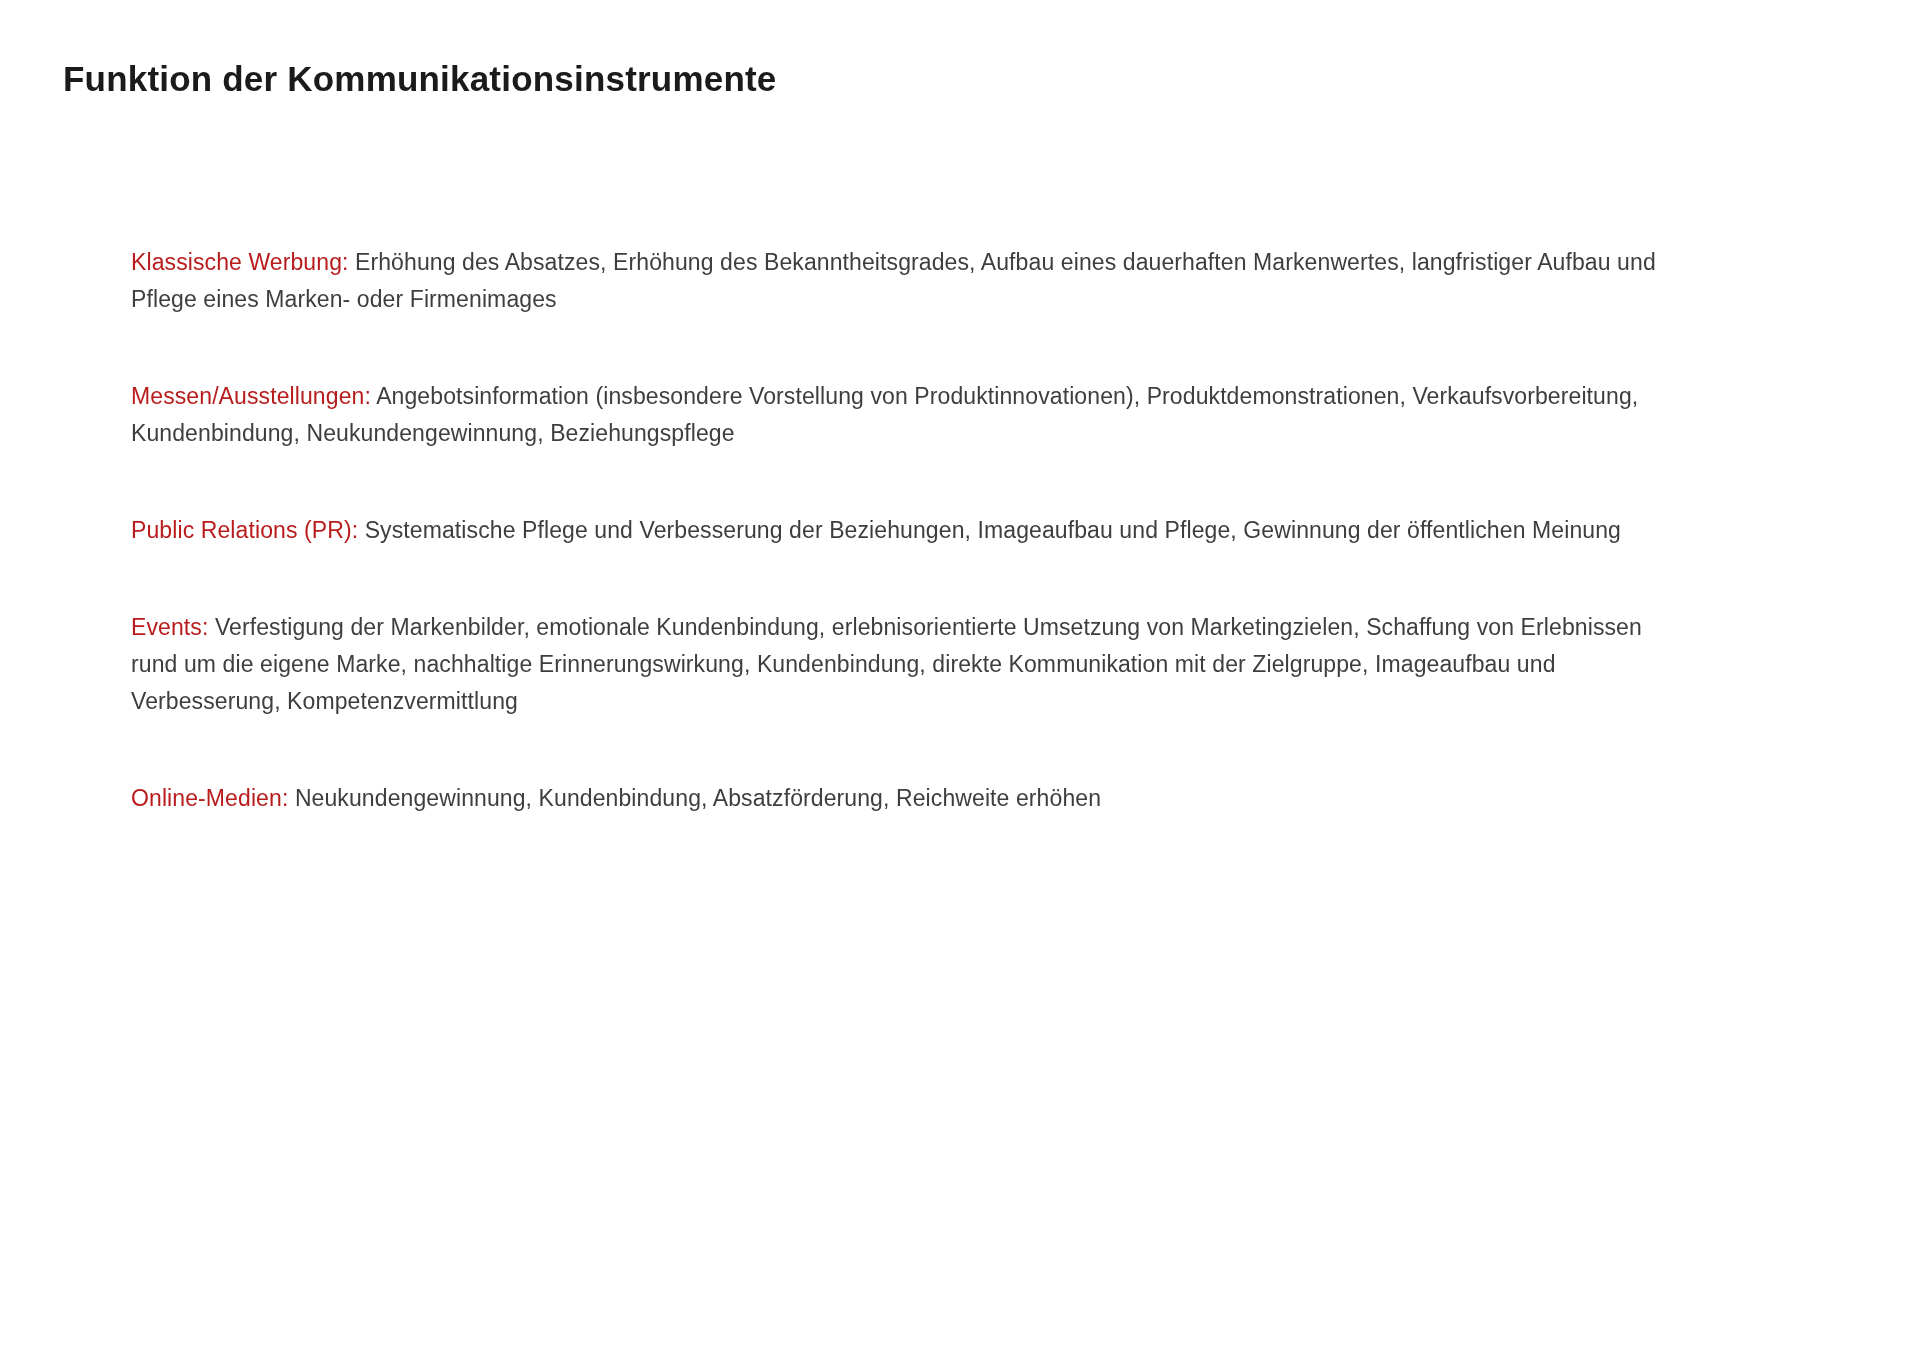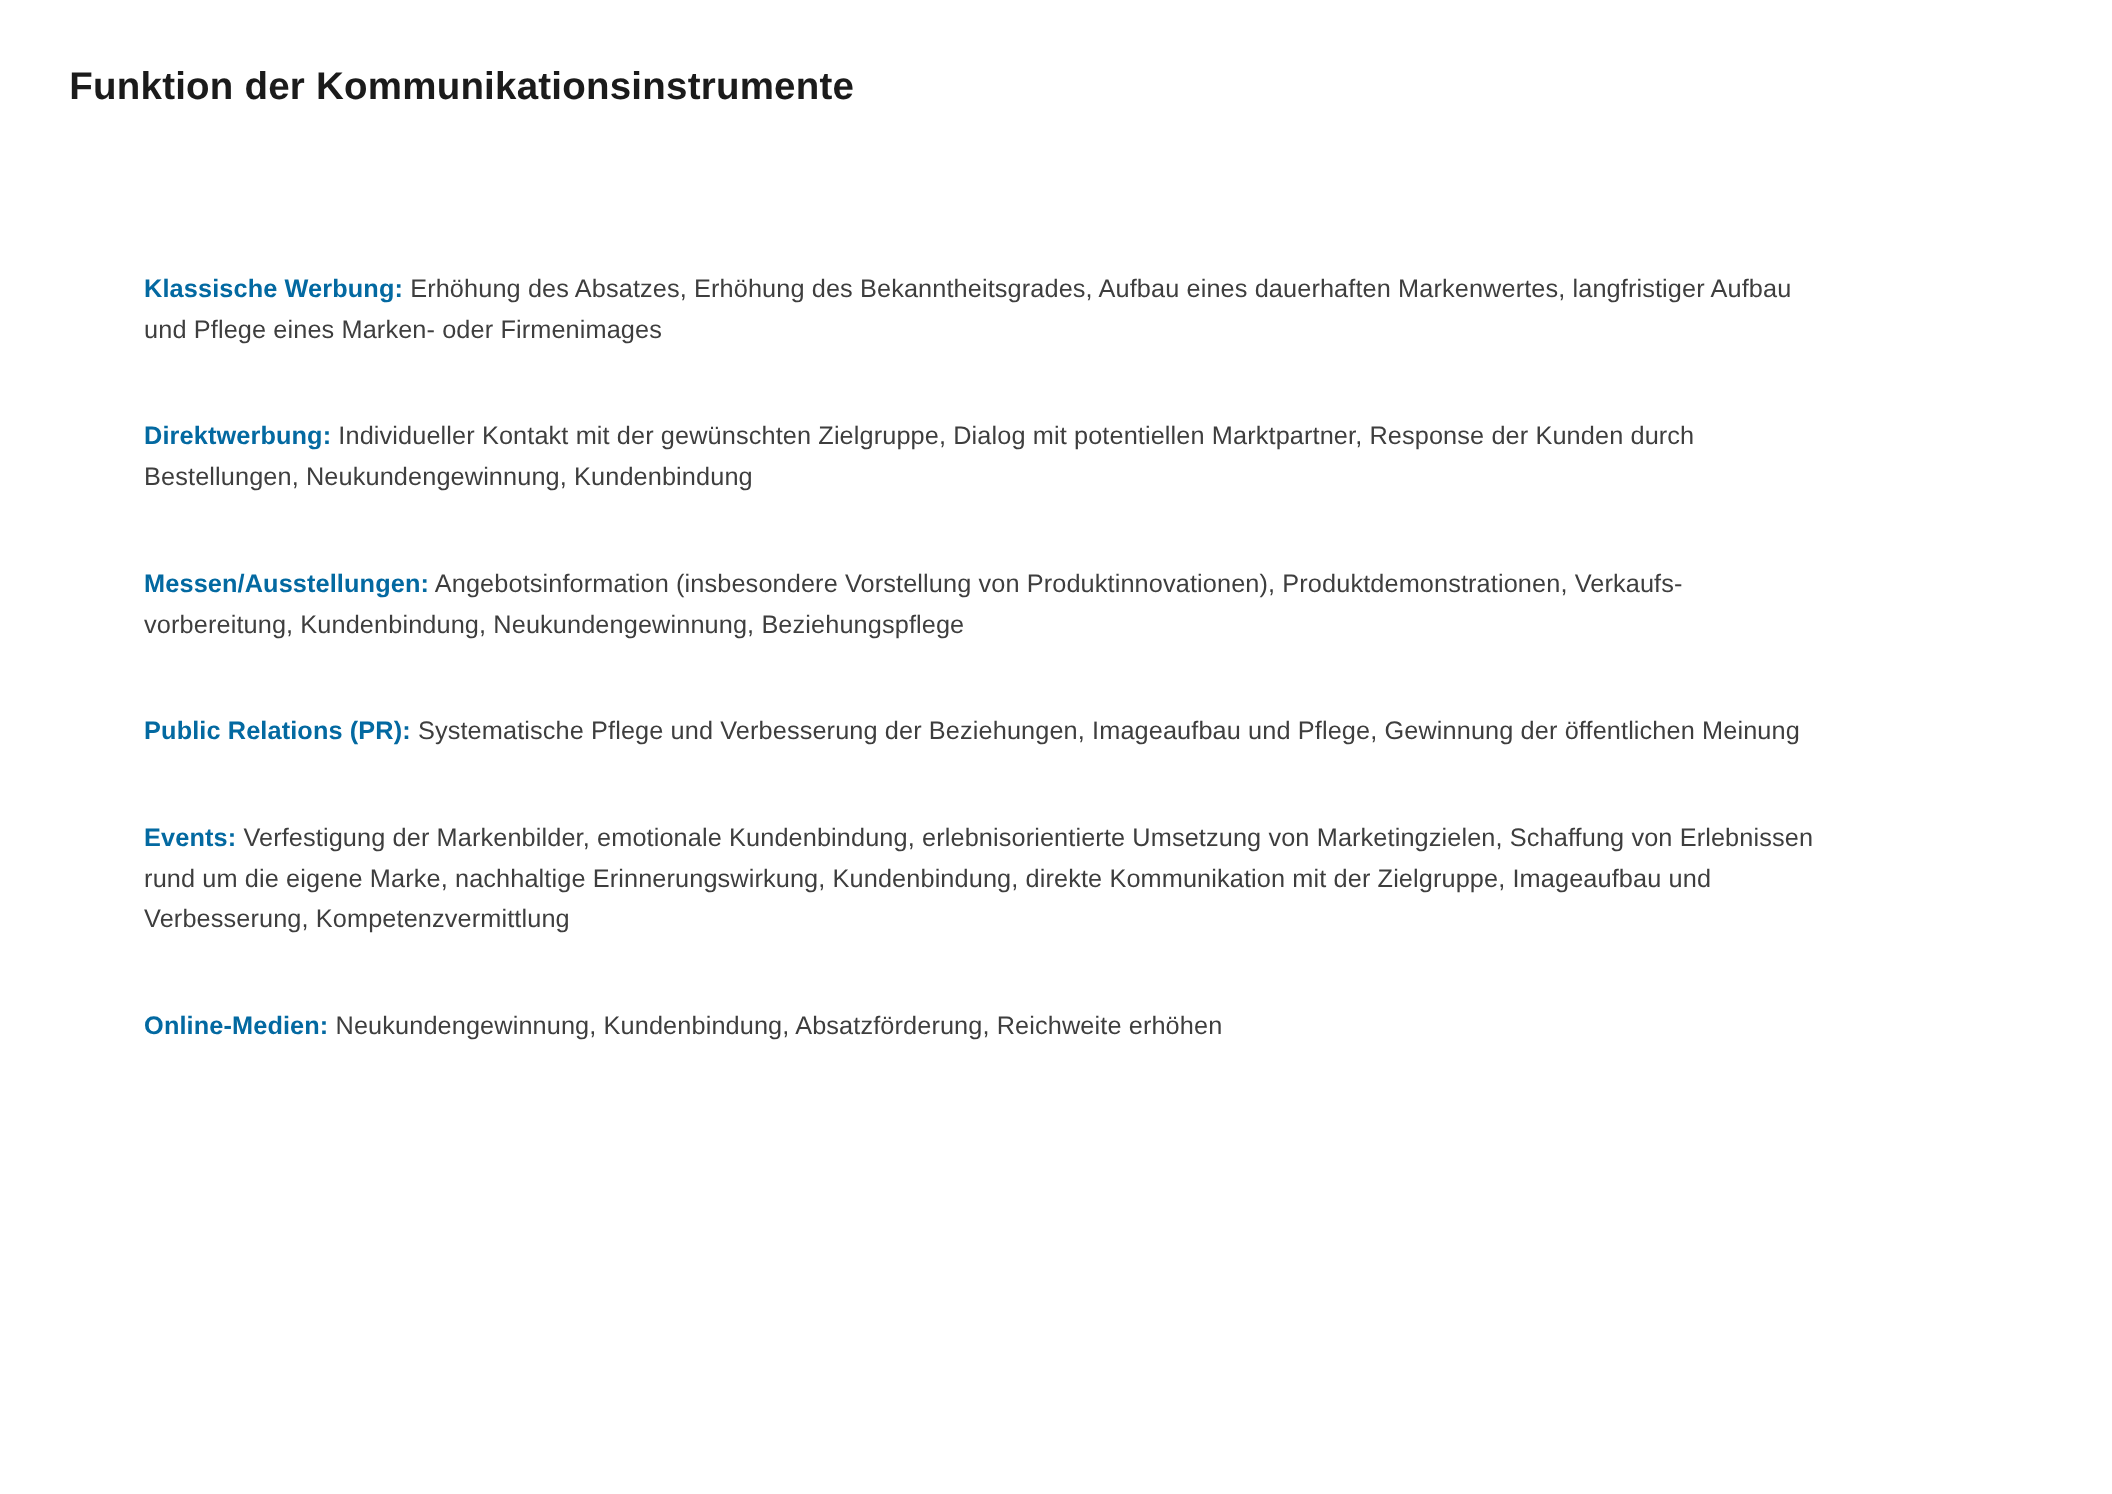--- a/index.html
+++ b/index.html
@@ -34,42 +34,38 @@
     padding: 143px 128px 0 131px;
   }
   .section {
     margin: 0 0 60px 0;
     font-size: 23px;
     line-height: 37px;
     color: #3e3e3e;
     letter-spacing: 0.1px;
   }
   .section .label {
-    font-weight: bold;
-    color: #0369a1;
+    font-weight: normal;
+    color: #b91c1c;
   }
 </style>
 </head>
 <body>
 
 <div class="page">
 
   <h1 class="page-title">Funktion der Kommunikationsinstrumente</h1>
 
   <div class="content">
 
     <p class="section">
       <span class="label">Klassische Werbung:</span>
       <span class="text">Erhöhung des Absatzes, Erhöhung des Bekanntheitsgrades, Aufbau eines dauerhaften Markenwertes, langfristiger Aufbau und Pflege eines Marken- oder Firmenimages</span>
     </p>
 
-    <p class="section">
-      <span class="label">Direktwerbung:</span>
-      <span class="text">Individueller Kontakt mit der gewünschten Zielgruppe, Dialog mit potentiellen Marktpartner, Response der Kunden durch Bestellungen, Neukundengewinnung, Kundenbindung</span>
-    </p>
 
     <p class="section">
       <span class="label">Messen/Ausstellungen:</span>
       <span class="text">Angebotsinformation (insbesondere Vorstellung von Produktinnovationen), Produktdemonstrationen, Verkaufs­vorbereitung, Kundenbindung, Neukundengewinnung, Beziehungspflege</span>
     </p>
 
     <p class="section">
       <span class="label">Public Relations (PR):</span>
       <span class="text">Systematische Pflege und Verbesserung der Beziehungen, Imageaufbau und Pflege, Gewinnung der öffentlichen Meinung</span>
     </p>

